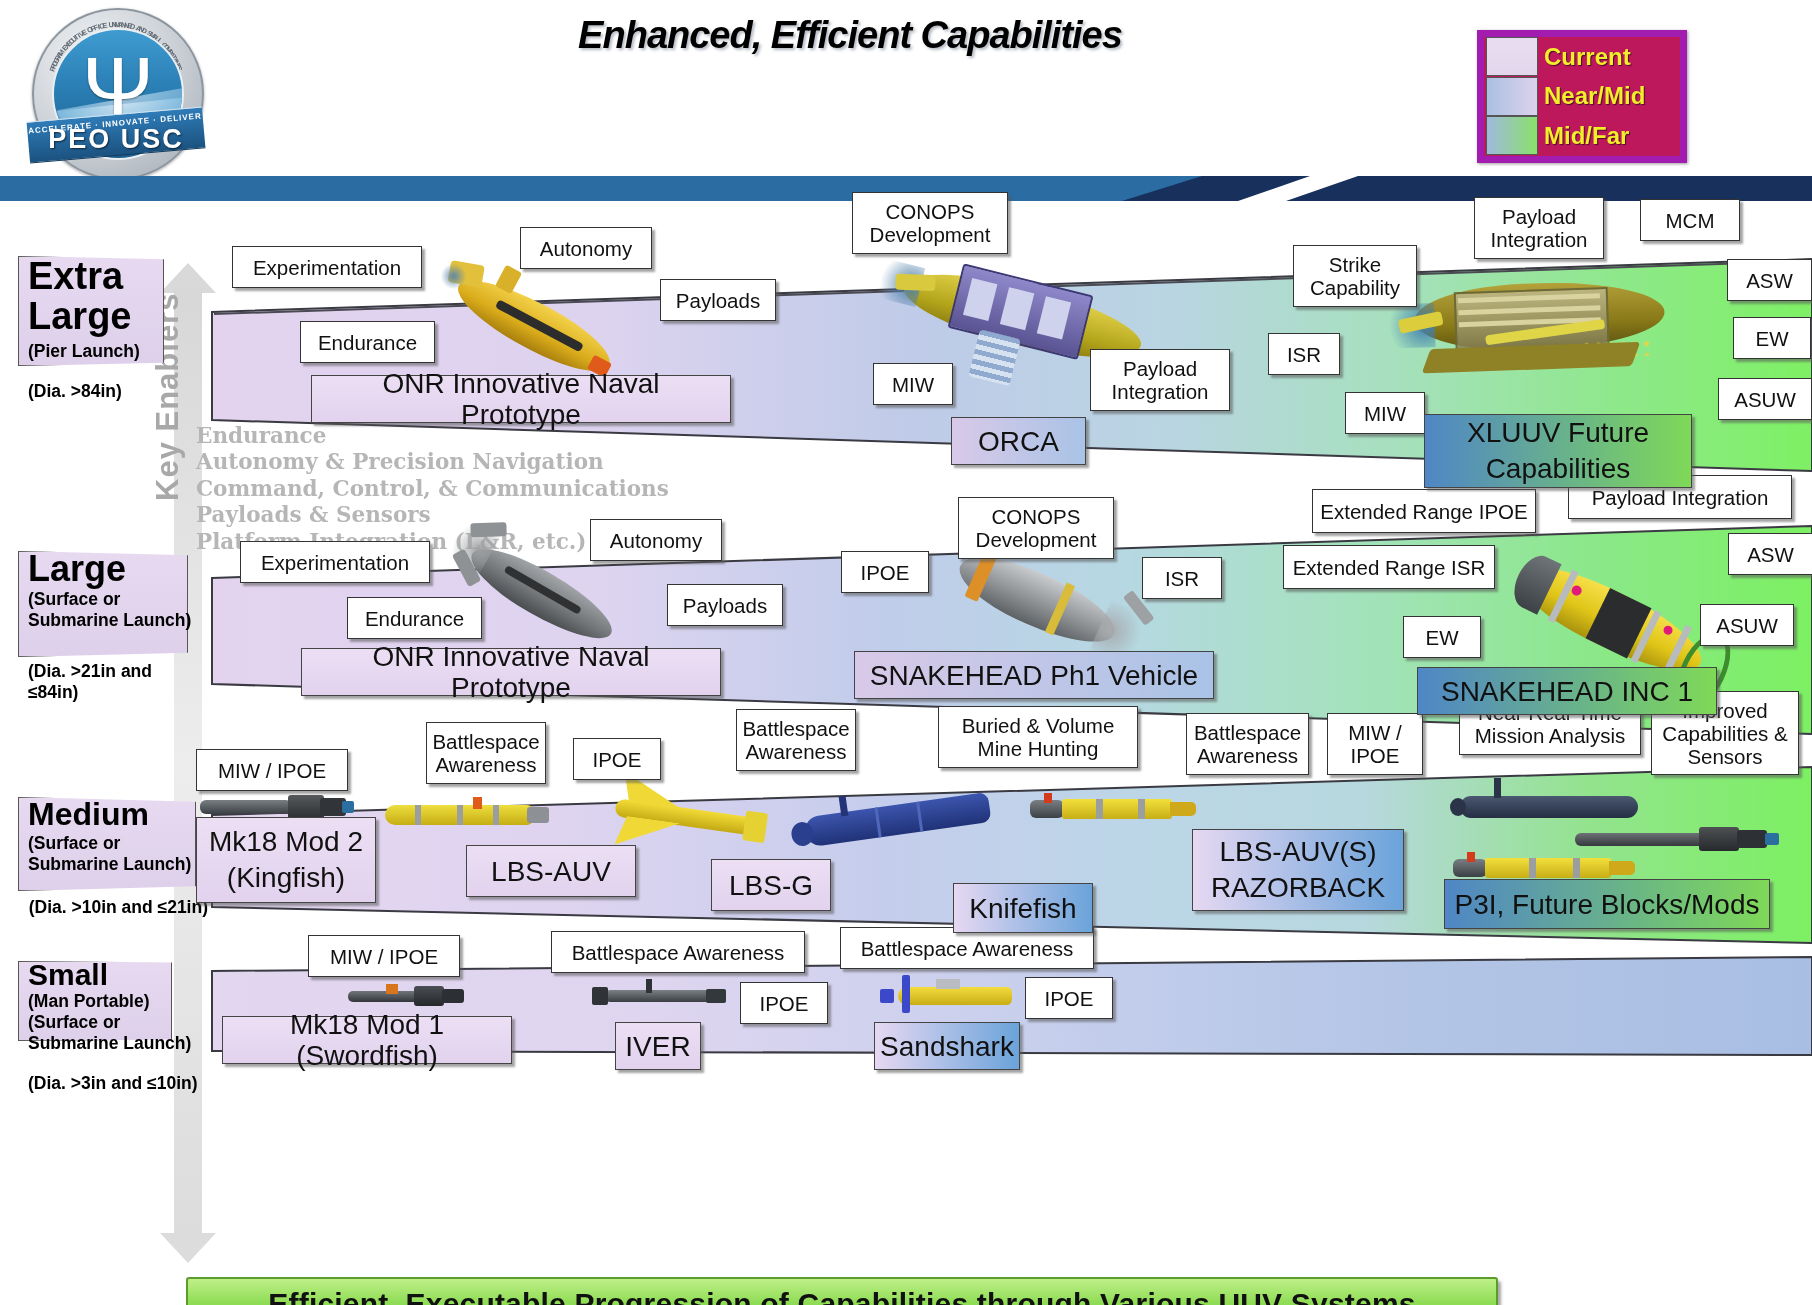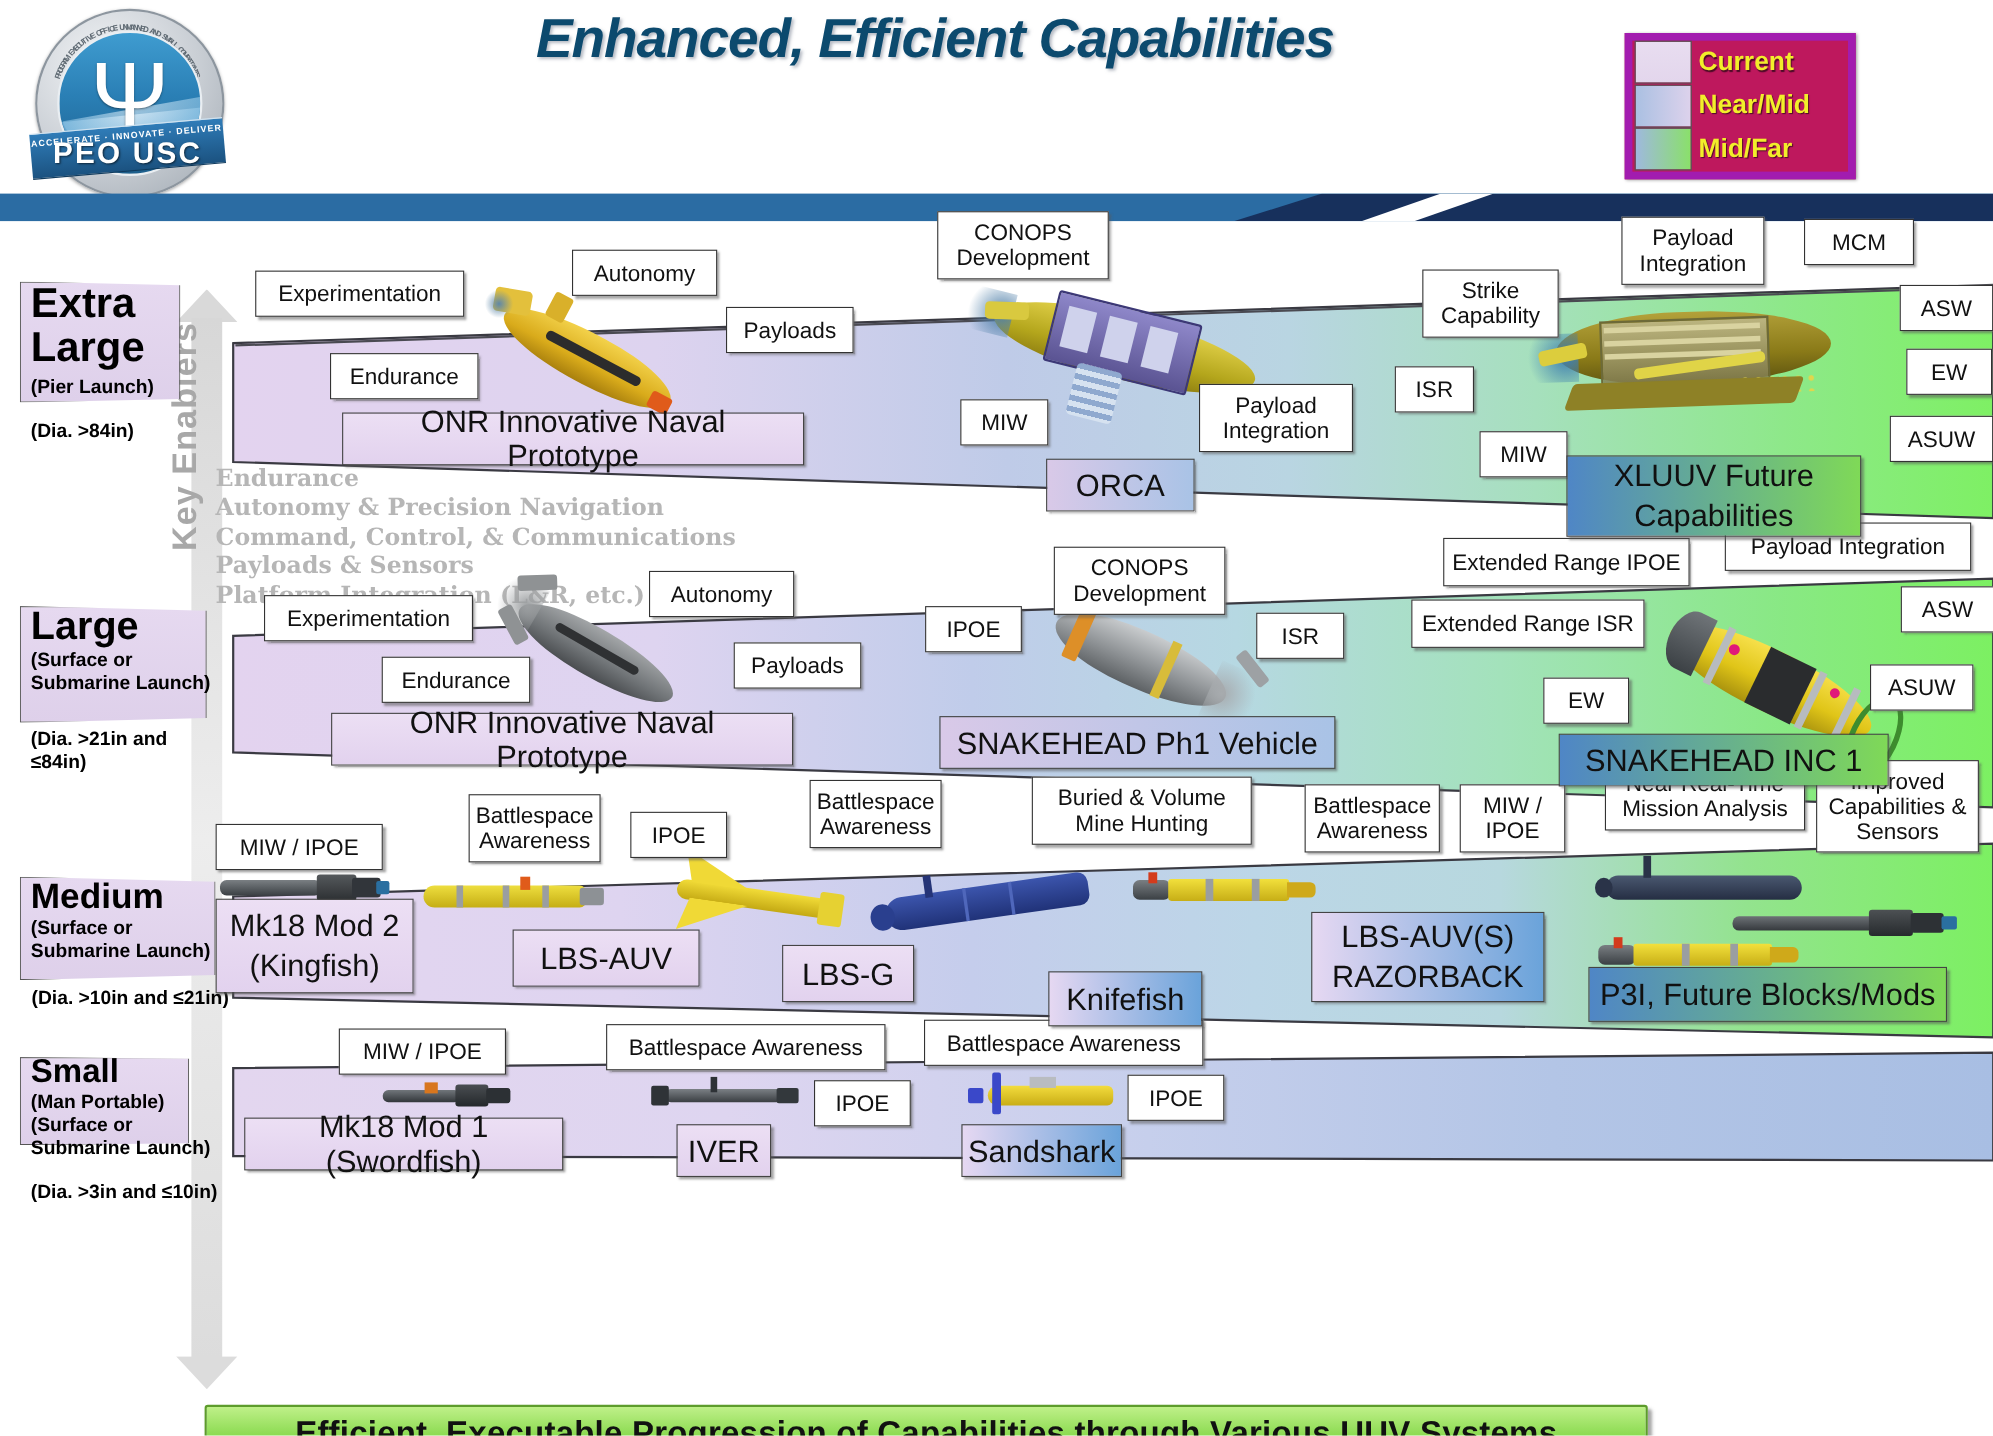--- a/index.html
+++ b/index.html
@@ -31,21 +31,21 @@
   #seal .peo{position:absolute;left:0;top:118px;width:196px;text-align:center;
      color:#fff;font-weight:bold;font-size:27px;letter-spacing:2px;
      text-shadow:1px 1px 2px rgba(0,0,0,.6);}
   #seal .arc{position:absolute;left:14px;top:2px;width:168px;height:168px;border-radius:50%;
      color:#5f6a73;font-size:7.2px;font-weight:bold;letter-spacing:.5px;}
   #seal .arc i{position:absolute;left:50%;top:50%;transform-origin:0 0;font-style:normal;}
 
   #title-wrap{position:absolute;left:400px;top:8px;width:900px;text-align:center;}
   #title-main{font-size:66px;font-weight:bold;font-style:italic;color:#1b3a6b;
      letter-spacing:-1px;line-height:76px;text-shadow:2px 2px 3px rgba(120,130,145,.55);}
-  #title-sub{font-size:50px;font-weight:bold;font-style:italic;color:#0c4a6e;
+  #title-sub{font-size:38px;font-weight:bold;font-style:italic;color:#000000;
      letter-spacing:-1px;line-height:62px;margin-top:-4px;
      text-shadow:2px 2px 3px rgba(120,130,145,.55);}
 
   
   #legend{position:absolute;left:1477px;top:30px;width:196px;height:119px;
      background:#be185d;border:7px solid #a21caf;box-shadow:1px 1px 3px rgba(0,0,0,.4);}
   #legend .row{display:flex;align-items:center;height:39.6px;}
   #legend .sw{width:50px;height:37px;margin-left:2px;border:1px solid #555;}
   #legend .lbl{color:#f2ee2a;font-size:24px;font-weight:bold;margin-left:6px;
      text-shadow:1px 1px 1px rgba(0,0,0,.6);white-space:nowrap;}

